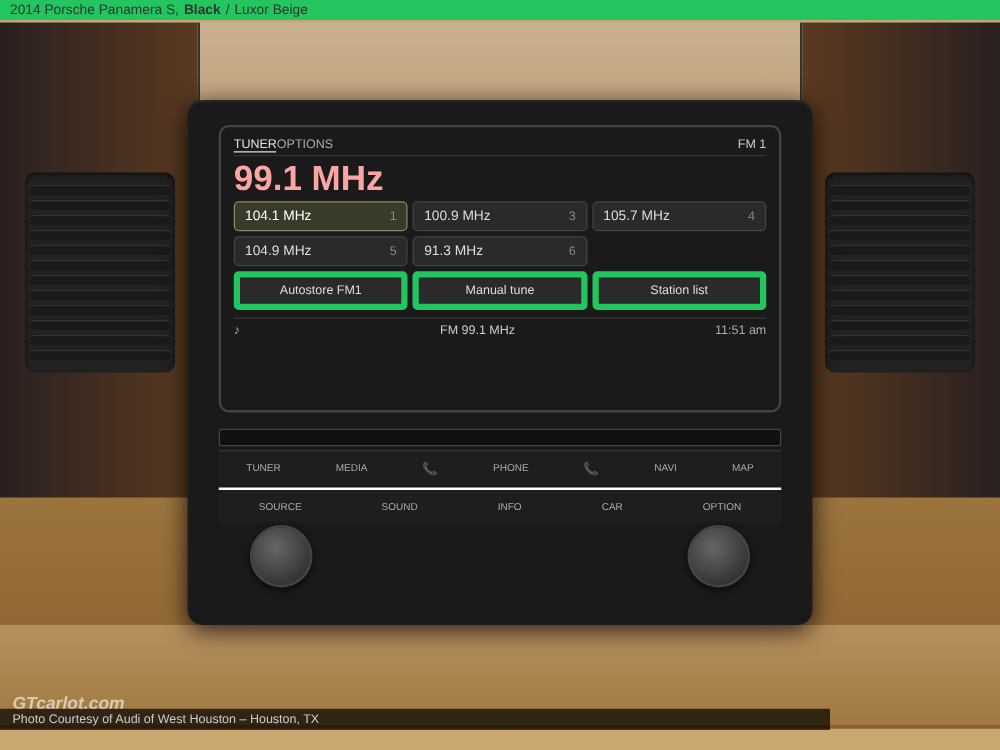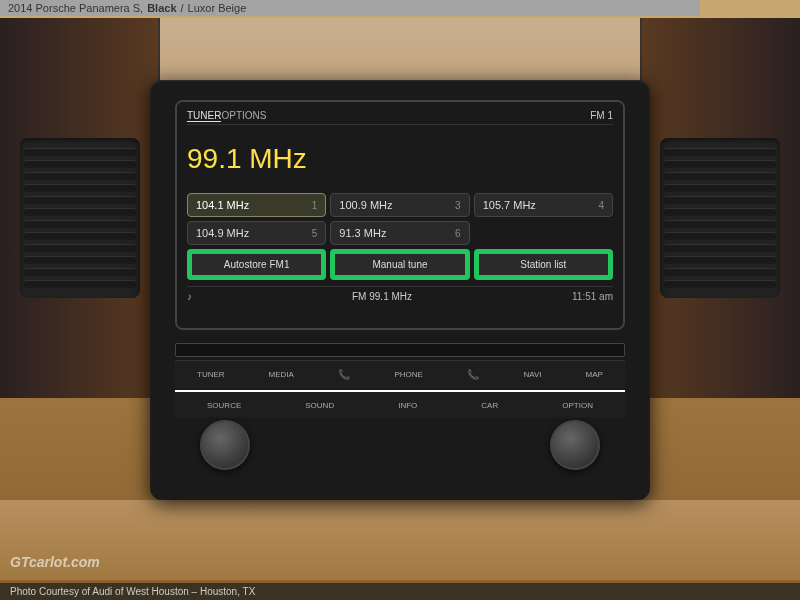--- a/index.html
+++ b/index.html
@@ -10,22 +10,22 @@
       background: #c8a870;
       font-family: Arial, sans-serif;
       position: relative;
     }
 
     
     .top-bar {
       position: absolute;
       top: 0;
       left: 0;
-      width: 700px;
-      background: #a3a3a3;
+      width: 800px;
+      background: #22c55e;
       padding: 2px 8px;
       font-size: 11px;
       color: #333;
       display: flex;
       gap: 4px;
       z-index: 10;
     }
 
     
     .interior-bg {
@@ -84,23 +84,23 @@
       padding-bottom: 2px;
     }
 
     .screen-top-bar .active-tab {
       color: #e0e0e0;
       border-bottom: 1px solid #e0e0e0;
     }
 
     .frequency-display {
       font-size: 28px;
-      font-weight: normal;
-      color: #fde047;
-      margin: 18px 0;
+      font-weight: bold;
+      color: #fca5a5;
+      margin: 2px 0;
     }
 
     .station-info {
       font-size: 10px;
       color: #ccc;
       margin-bottom: 8px;
     }
 
     .preset-grid {
       display: grid;
@@ -252,23 +252,23 @@
       height: 50px;
       background: radial-gradient(circle at 40% 35%, #666, #222);
       border-radius: 50%;
       border: 2px solid #444;
       box-shadow: 0 2px 6px rgba(0,0,0,0.7);
     }
 
     
     .photo-credit {
       position: absolute;
-      bottom: 0;
-      left: 0;
-      width: 800px;
+      bottom: 16px;
+      left: 0;
+      width: 664px;
       background: rgba(0,0,0,0.7);
       color: #ccc;
       font-size: 10px;
       padding: 3px 10px;
       display: flex;
       justify-content: space-between;
     }
 
     
     .watermark {

